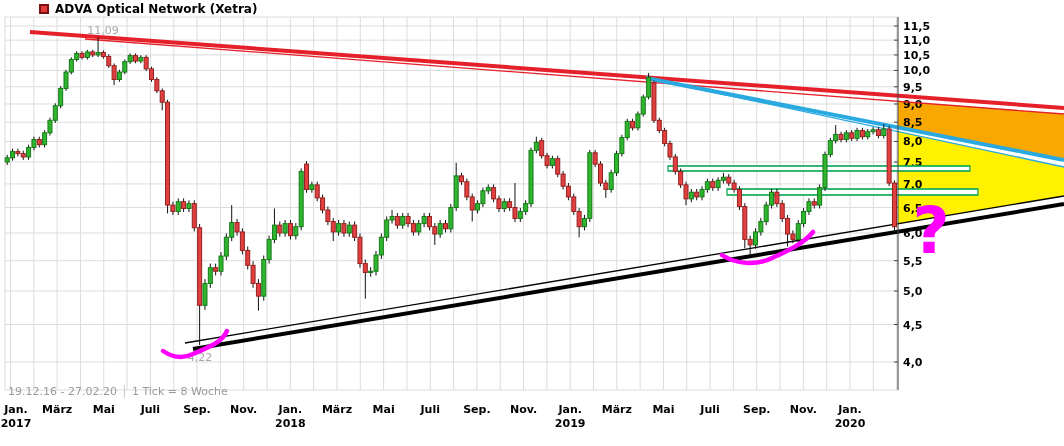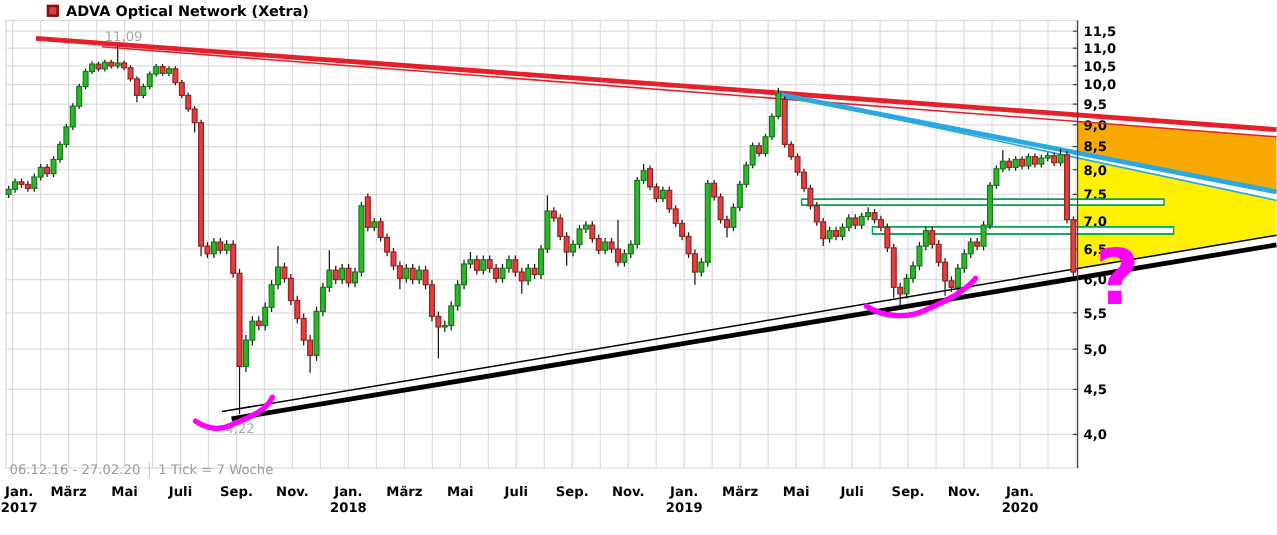--- a/index.html
+++ b/index.html
@@ -503,18 +503,18 @@
         <text x="931" y="253" fill="#ff00ff" font-size="64" font-weight="700" text-anchor="middle">?</text>
       </g>
     </svg>
 
   <div class="titlebar">
     <span class="legend-icon"></span>
     <span class="title">ADVA Optical Network (Xetra)</span>
   </div>
 
   <div class="footer">
-    <span>06.12.16 - 27.02.20</span>
+    <span>19.12.16 - 27.02.20</span>
     <span class="divider"></span>
-    <span>1 Tick = 7 Woche</span>
+    <span>1 Tick = 8 Woche</span>
   </div>
 
 </div>
 
 </body></html>

